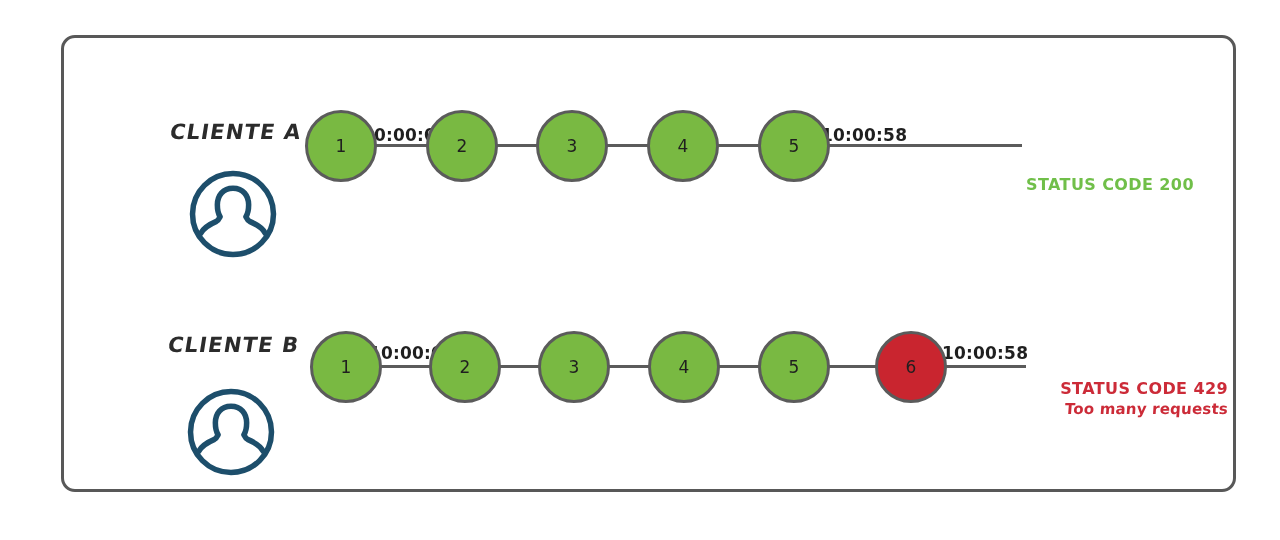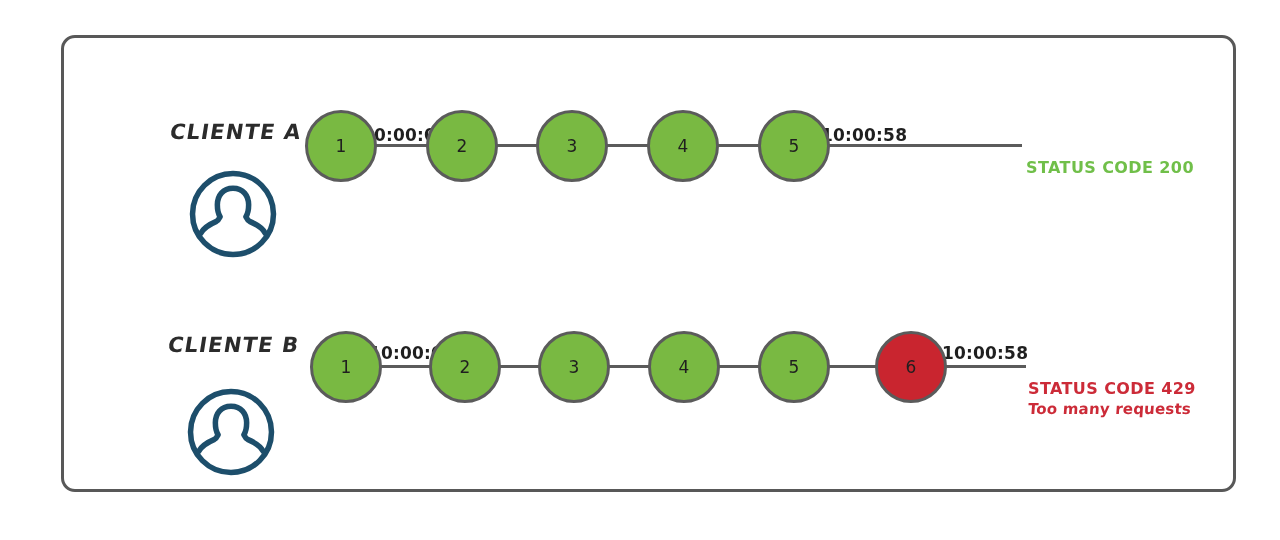--- a/index.html
+++ b/index.html
@@ -103,30 +103,30 @@
     position: absolute;
     font-family: "DejaVu Sans", sans-serif;
     font-weight: 700;
     font-size: 16px;
     line-height: 20px;
     letter-spacing: 0.4px;
     white-space: nowrap;
   }
   .status-ok {
     left: 1026px;
-    top: 158px;
+    top: 175px;
     color: #70bf49;
     text-align: center;
     width: 168px;
   }
   .status-fail {
     left: 1028px;
     top: 379px;
     color: #cc2b38;
-    text-align: left;
+    text-align: right;
     width: 200px;
   }
   .status-line2-ok {
     display: block;
   }
   .status-line2-fail {
     display: block;
     font-weight: 700;
     font-size: 15px;
     letter-spacing: 0.2px;

